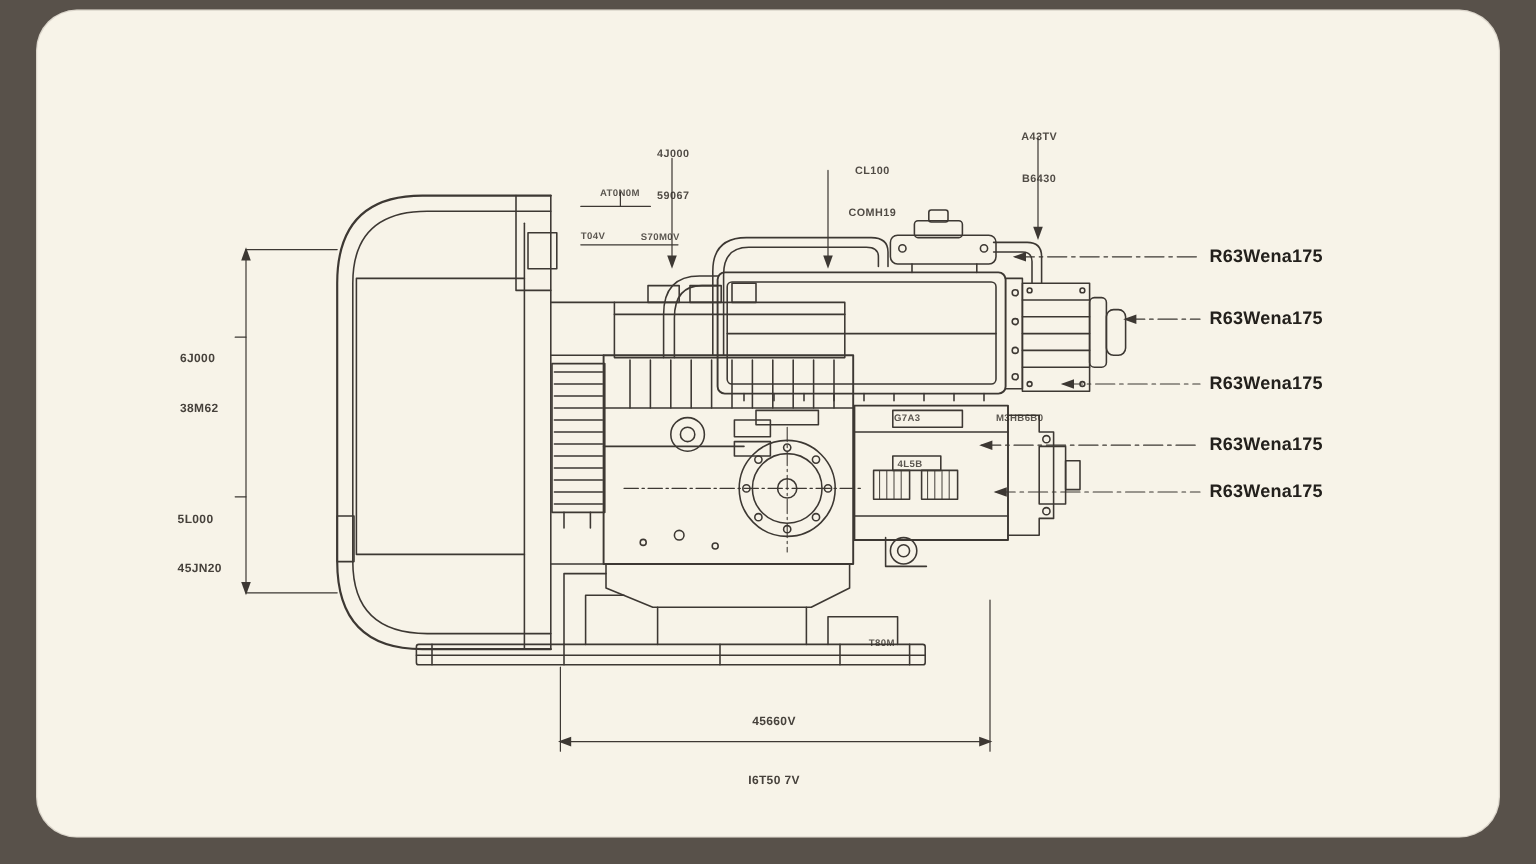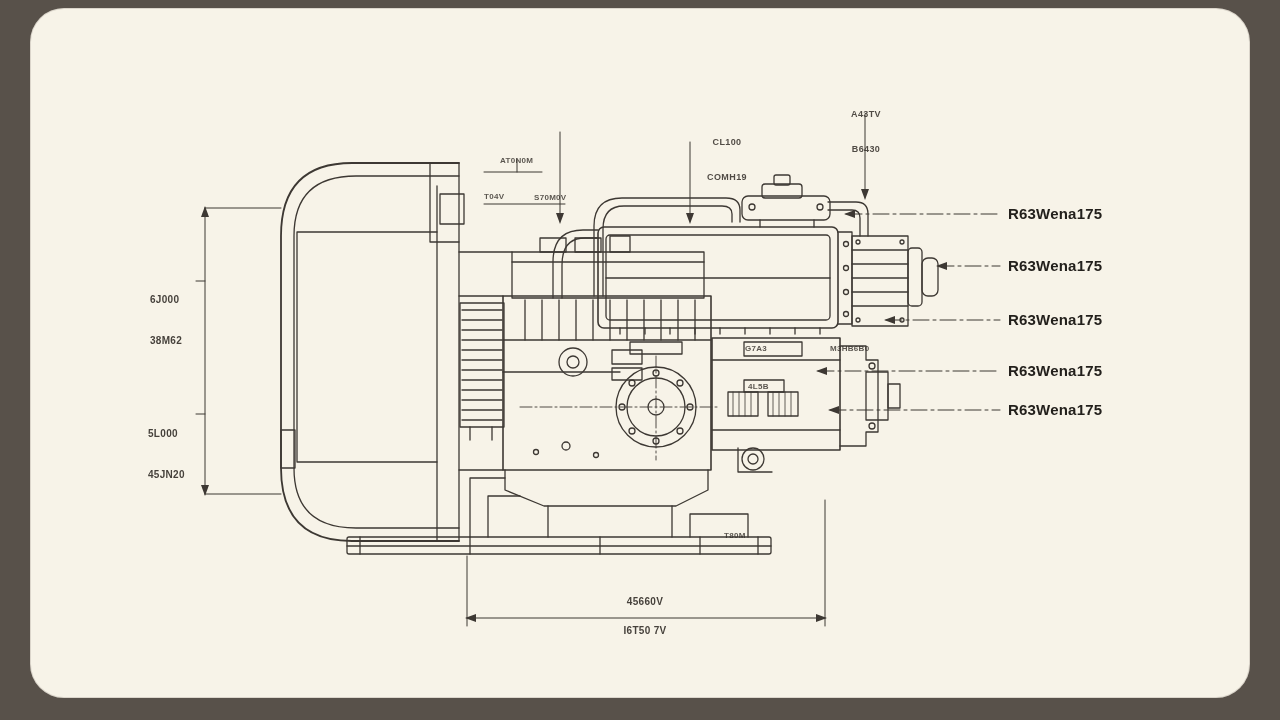--- a/index.html
+++ b/index.html
@@ -187,33 +187,37 @@
 
     <div class="lbl small" style="left:150px;top:266px;">
       <div>6J000</div>
       <div>38M62</div>
     </div>
     <div class="lbl small" style="left:148px;top:400px;">
       <div>5L000</div>
       <div>45JN20</div>
     </div>
 
+    <div class="lbl tiny center" style="left:538px;top:100px;width:46px;">
+      <div>4J000</div>
+      <div>59067</div>
+    </div>
     <div class="lbl micro" style="left:500px;top:156px;">AT0N0M</div>
     <div class="lbl micro" style="left:484px;top:192px;">T04V</div>
     <div class="lbl micro" style="left:534px;top:193px;">S70M0V</div>
     <div class="lbl tiny center" style="left:704px;top:114px;width:46px;">
       <div>CL100</div>
       <div>COMH19</div>
     </div>
     <div class="lbl tiny center" style="left:843px;top:86px;width:46px;">
       <div>A43TV</div>
       <div>B6430</div>
     </div>
 
     <div class="lbl small center" style="left:600px;top:595px;width:90px;">45660V</div>
-    <div class="lbl small center" style="left:600px;top:624px;width:90px;">I6T50 7V</div>
+    <div class="lbl small center" style="left:600px;top:644px;width:90px;">I6T50 7V</div>
 
     <div class="lbl micro" style="left:745px;top:344px;">G7A3</div>
     <div class="lbl micro" style="left:830px;top:344px;">M3HB6B0</div>
     <div class="lbl micro" style="left:748px;top:382px;">4L5B</div>
     <div class="lbl micro" style="left:724px;top:531px;">T80M</div>
   </div>
 </div>
 
 </body></html>

